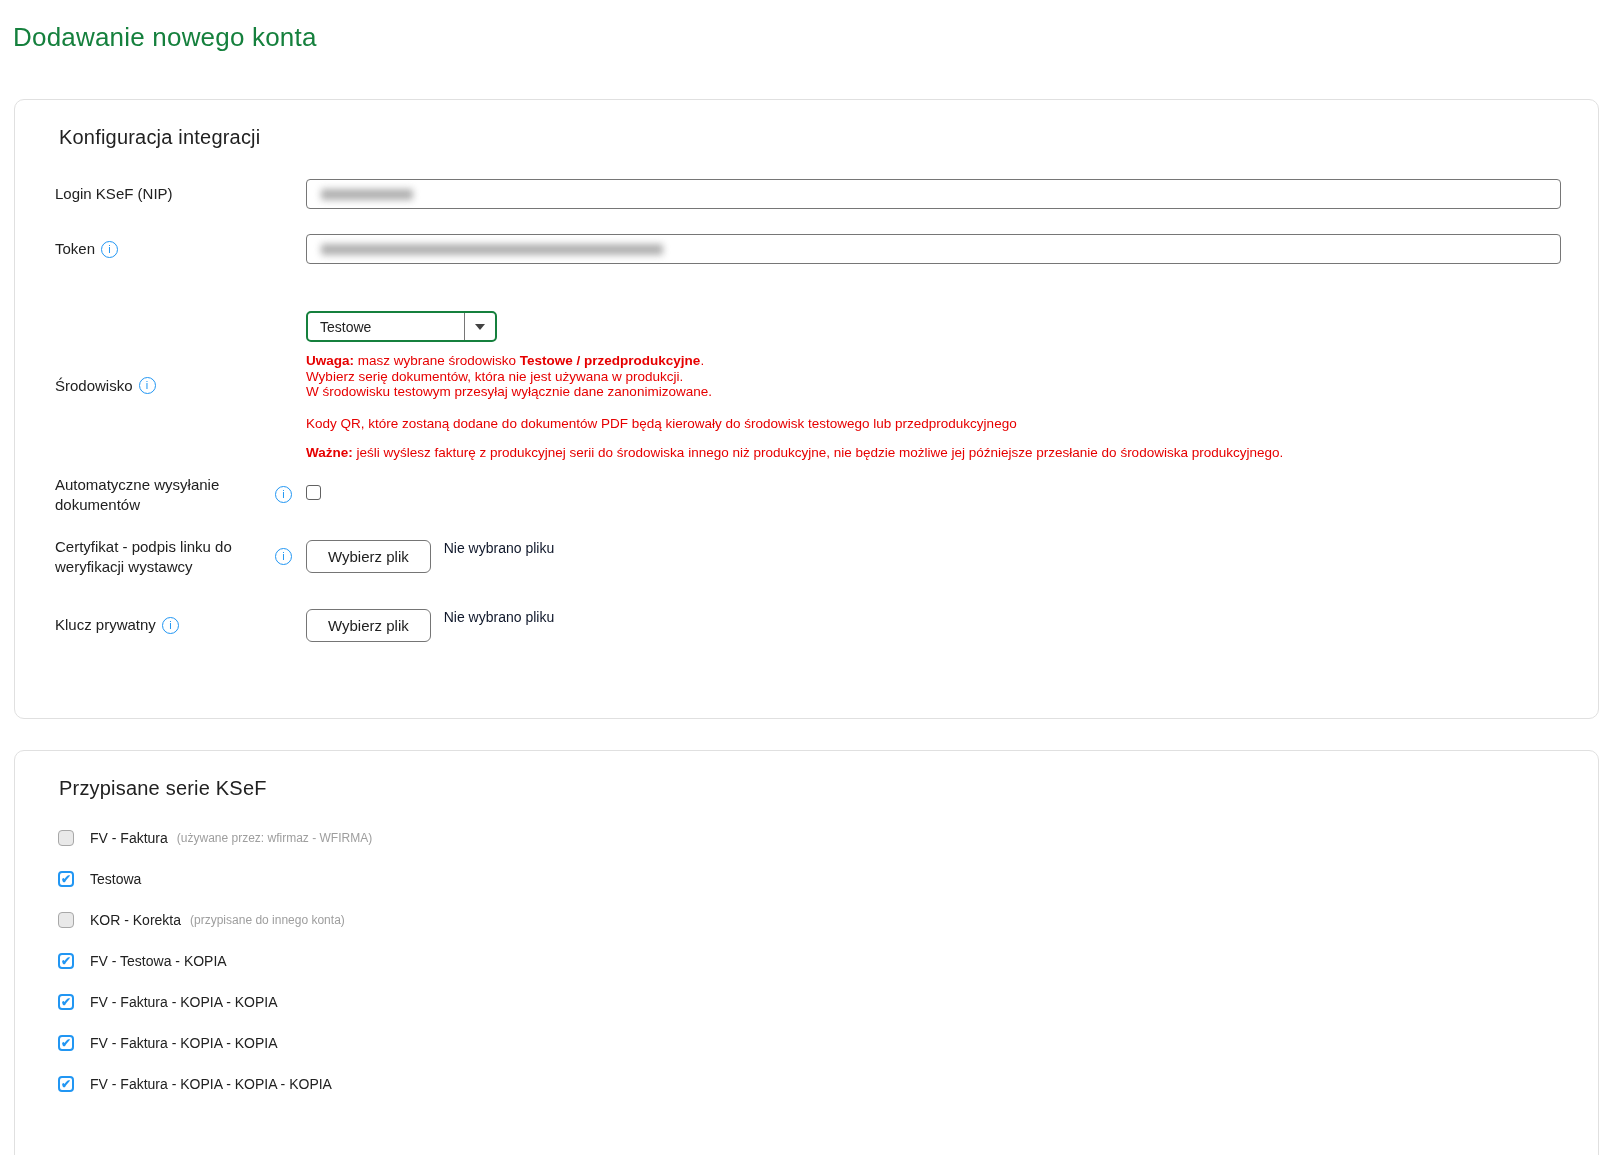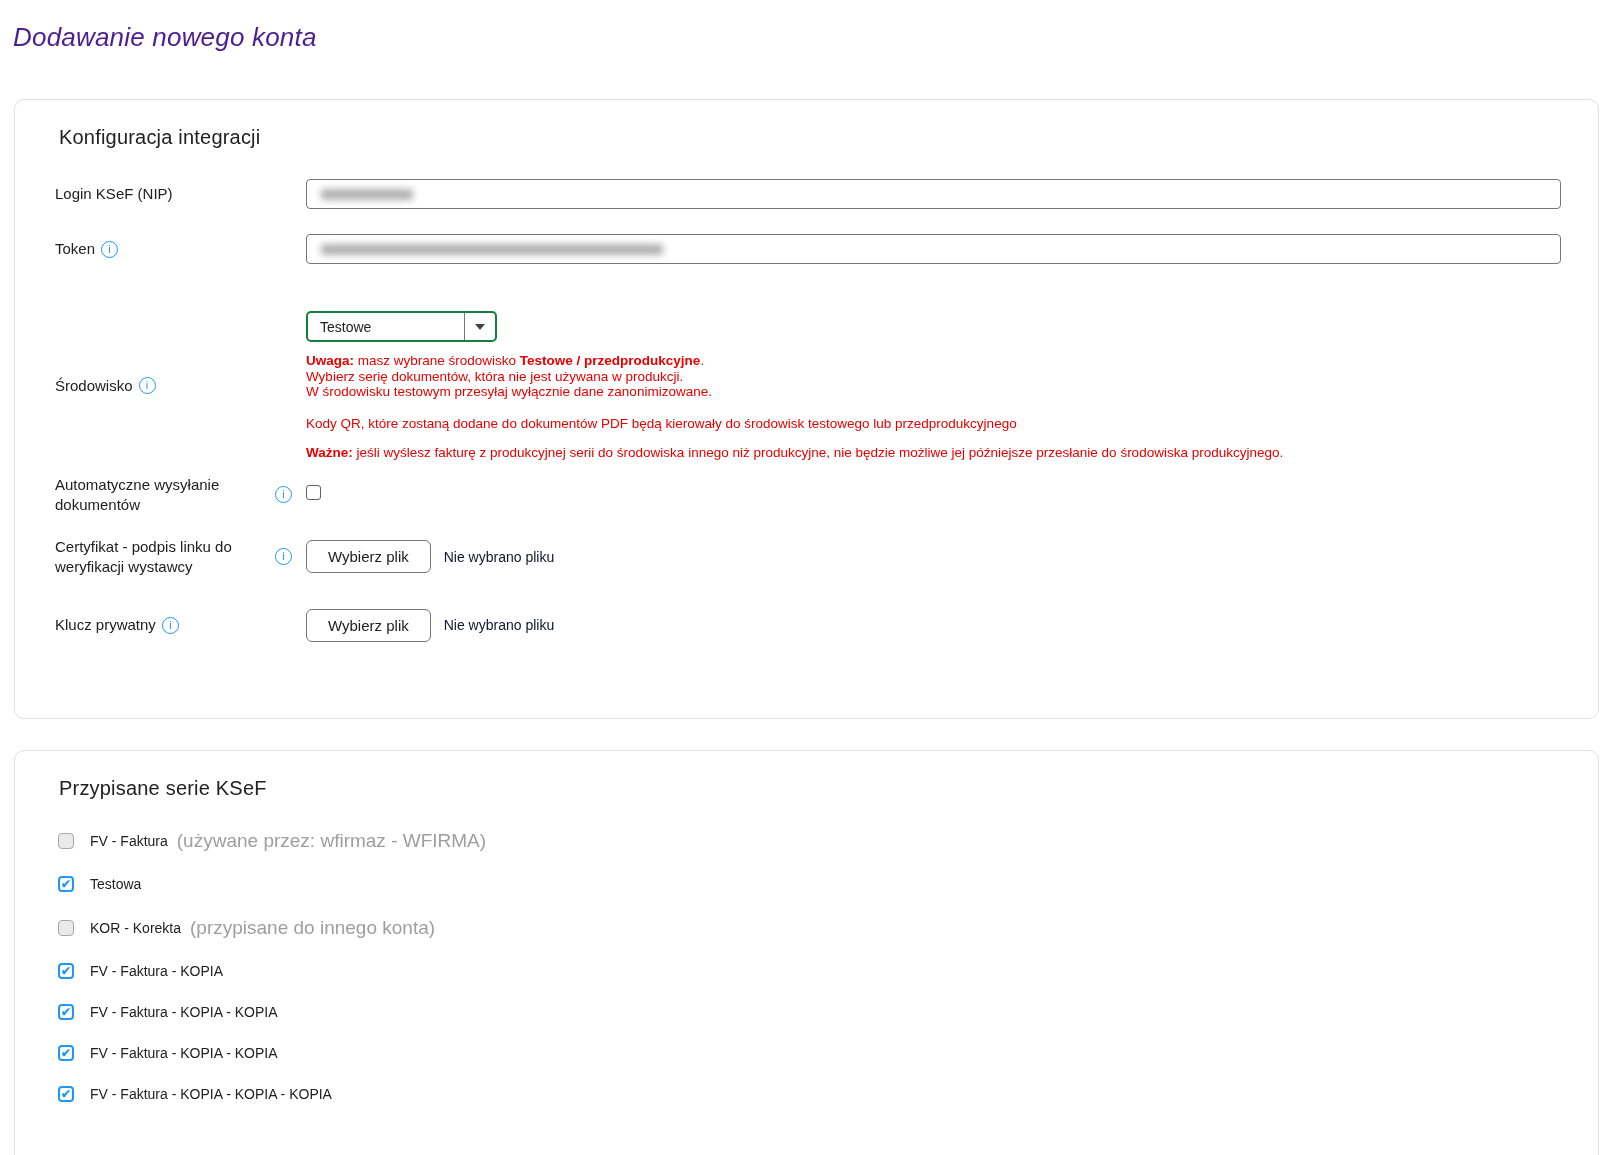--- a/index.html
+++ b/index.html
@@ -2,22 +2,22 @@
 <html><head>
 <meta charset="utf-8">
 <style>
   * { box-sizing: border-box; }
   html,body { margin:0; padding:0; background:#fff; }
   .page {
     width:1616px; min-height:1155px; position:relative;
     font-family:"Liberation Sans", sans-serif; color:#212121; background:#fff;
   }
   .page-title {
-    font-size:26px; font-weight:400; color:#4c1d95;
-    margin:0; padding:22px 0 0 13px; letter-spacing:.2px;font-style:italic;
+    font-size:26px; font-weight:400; color:#15803d;
+    margin:0; padding:22px 0 0 13px; letter-spacing:.2px;
   }
   .card {
     background:#fff; border:1px solid #e0e0e0; border-radius:10px;
     margin-left:14px; margin-right:17px; padding:0 37px 0 40px;
   }
   .card-1 { margin-top:46px; padding-bottom:43px; }
   .card-2 { margin-top:31px; padding-bottom:48px; }
   .card-title {
     font-size:20px; font-weight:400; color:#212121;
     margin:0 0 30px 4px; padding-top:26px; letter-spacing:.2px;
@@ -76,32 +76,32 @@
   
   .cb-plain {
     width:15px; height:15px; border:1.5px solid #616161; border-radius:3px;
     background:#fff; cursor:pointer; display:inline-block;
   }
   .file-btn {
     height:33px; padding:0 21px; background:#fff; border:1px solid #757575;
     border-radius:6px; font:15px "Liberation Sans", sans-serif; color:#212121; cursor:pointer;
   }
   .no-file { margin-left:13px; font-size:14px; color:#0f172a; }
-  .file-cell { display:flex; align-items:center; }
+  .file-cell { display:flex; align-items:flex-start; }
   
   .series-item { display:flex; align-items:center; margin:0 0 24px 3px; min-height:17px; }
   .cb2 {
     width:16px; height:16px; border-radius:4px; flex:none;
     display:inline-flex; align-items:center; justify-content:center; cursor:pointer;
   }
   .cb2.unchecked.disabled { border:1.5px solid #a8a8a8; background:#e9e9e9; cursor:default; }
   .cb2.checked { border:2px solid #2196f3; background:#fff; color:#2196f3; }
   .cb2.checked::after { content:"✔"; font-size:12px; font-weight:bold; line-height:1; }
   .series-label { margin-left:16px; font-size:14px; color:#212121; }
-  .series-note  { margin-left:9px; font-size:19px; color:#9e9e9e; }
+  .series-note  { margin-left:9px; font-size:12px; color:#9e9e9e; }
 </style>
 </head>
 <body>
 
 <div class="page">
 
   <h1 class="page-title">Dodawanie nowego konta</h1>
 
   <section class="card card-1">
     <h2 class="card-title">Konfiguracja integracji</h2>
@@ -202,21 +202,21 @@
     <span class="series-label">Testowa</span>
 
   </div>
         <div class="series-item">
     <span class="cb2 unchecked disabled"></span>
     <span class="series-label">KOR - Korekta</span>
     <span class="series-note">(przypisane do innego konta)</span>
   </div>
         <div class="series-item">
     <span class="cb2 checked"></span>
-    <span class="series-label">FV - Faktura - KOPIA</span>
+    <span class="series-label">FV - Testowa - KOPIA</span>
 
   </div>
         <div class="series-item">
     <span class="cb2 checked"></span>
     <span class="series-label">FV - Faktura - KOPIA - KOPIA</span>
 
   </div>
         <div class="series-item">
     <span class="cb2 checked"></span>
     <span class="series-label">FV - Faktura - KOPIA - KOPIA</span>

